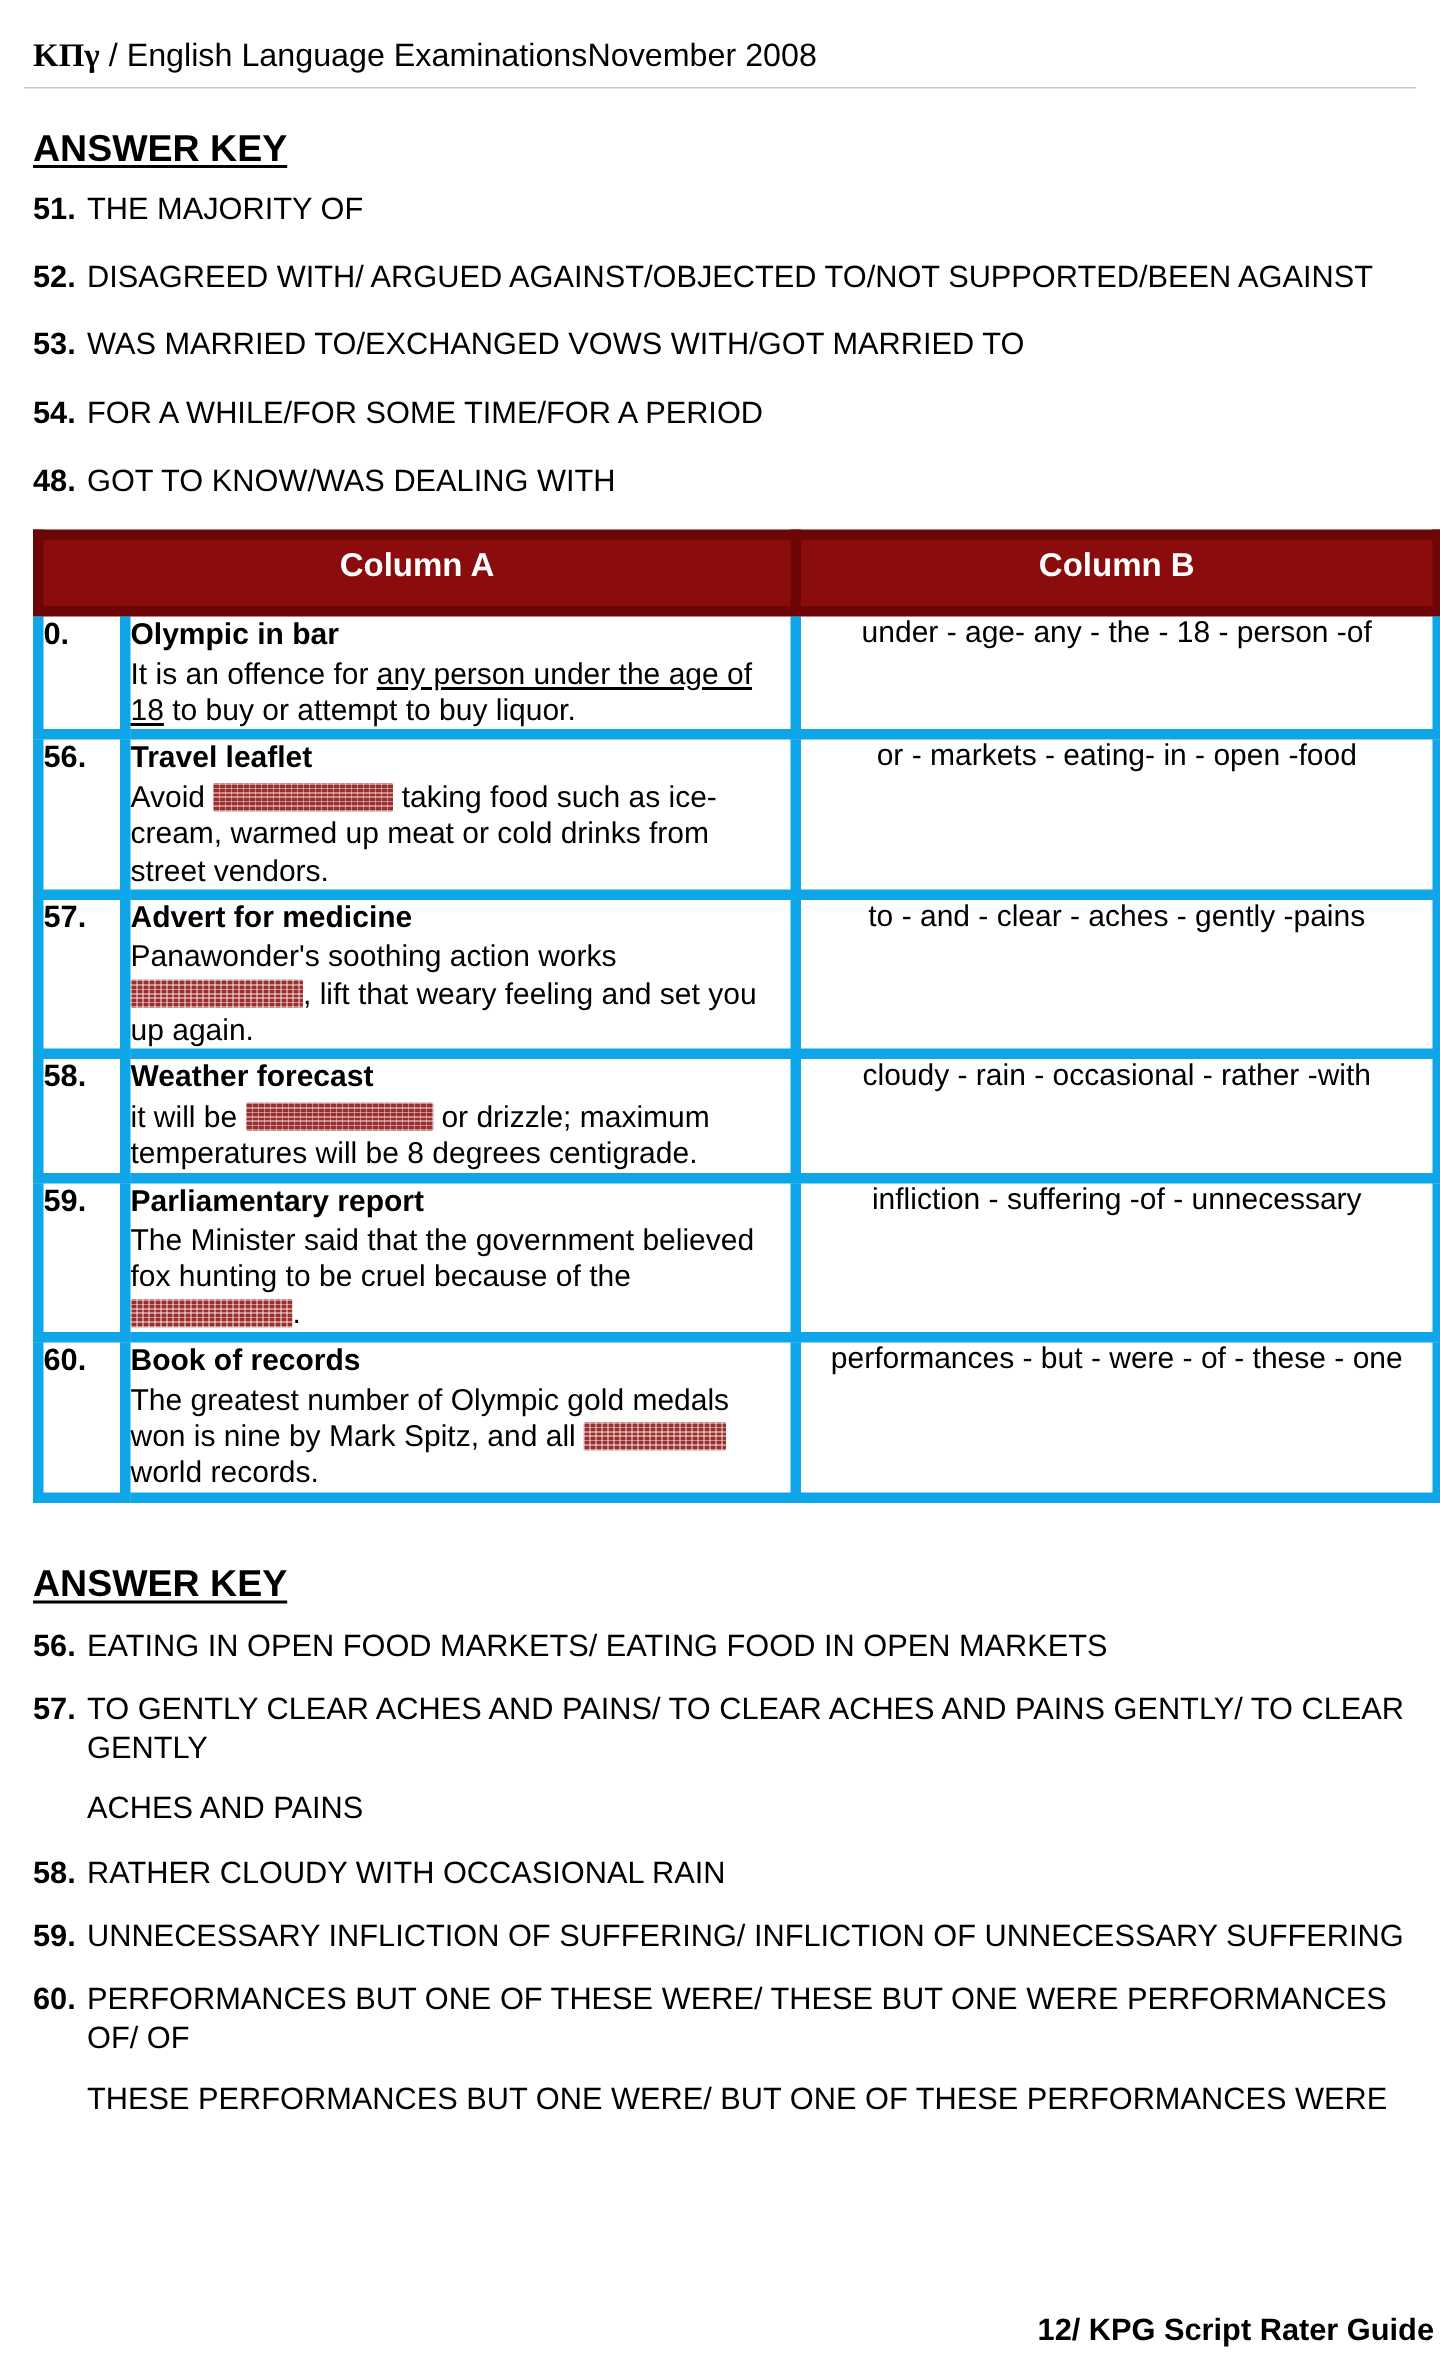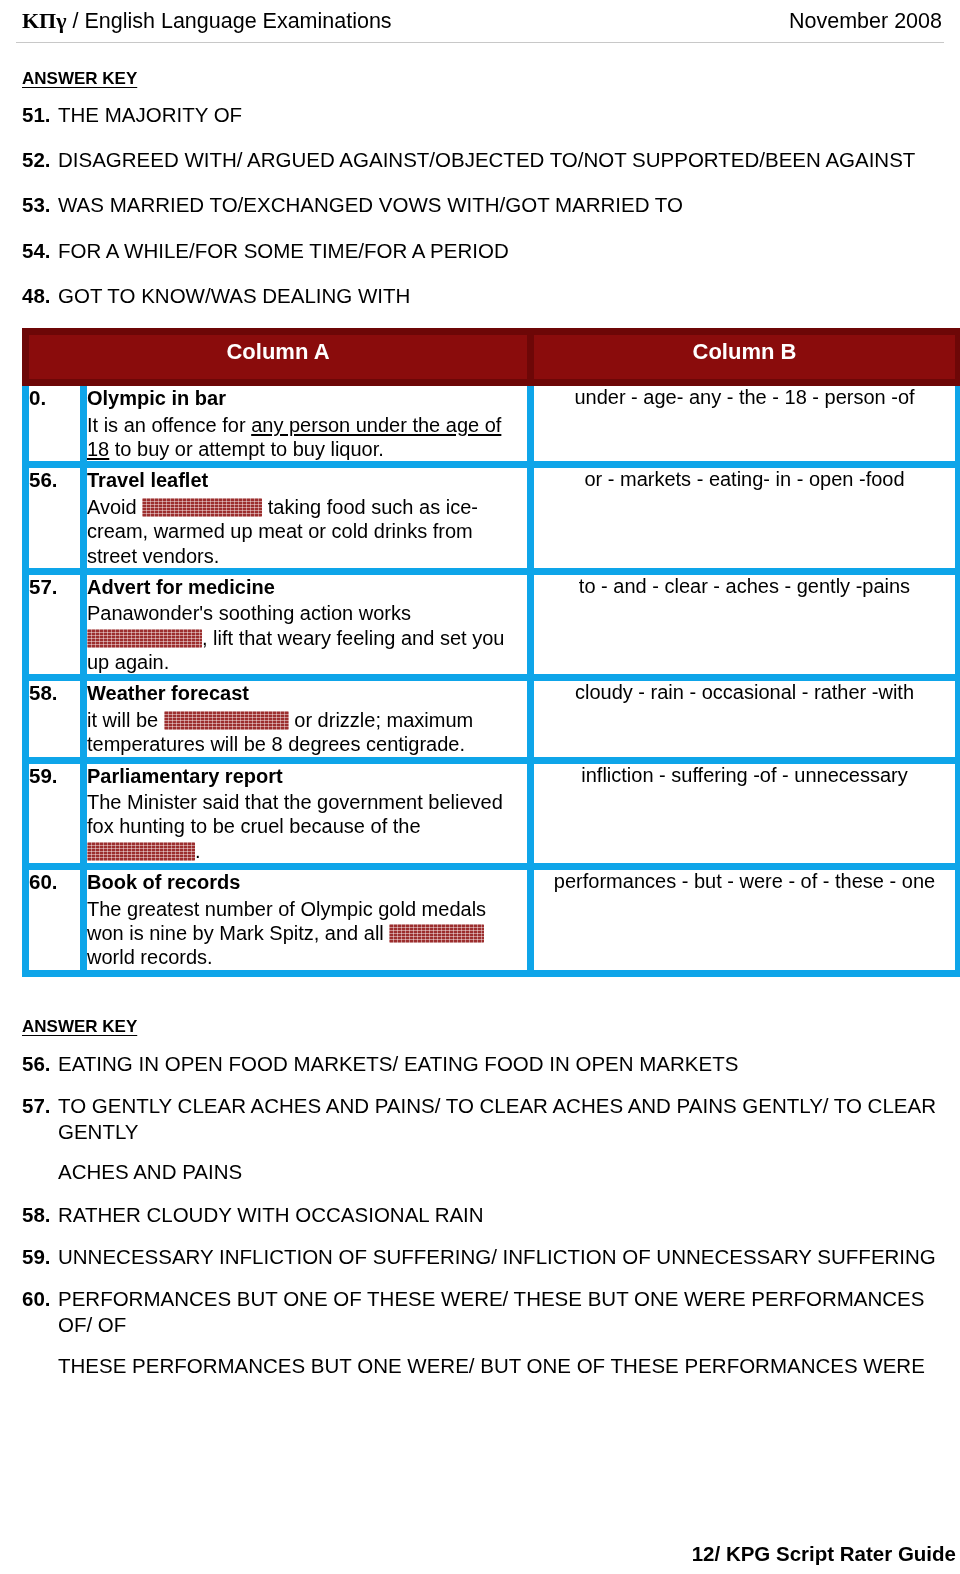--- a/index.html
+++ b/index.html
@@ -19,43 +19,43 @@
     position: relative;
     width: 960px;
     height: 1574px;
     box-sizing: border-box;
     padding: 0 14px;
   }
 
   
   .run-head {
     display: flex;
-    justify-content: space-between;
+    justify-content: flex-start;
     align-items: baseline;
     font-size: 21.5px;
-    padding-top: 8px;
+    padding-top: 24px;
     padding-left: 8px;
     padding-right: 4px;
   }
   .run-head .left { white-space: nowrap; }
   .run-head .greek {
     font-family: "Liberation Serif", serif;
     font-weight: bold;
     font-size: 22px;
   }
   .rule {
     height: 1px;
     background: #c8c8c8;
     margin: 8px 2px 0 2px;
   }
 
   
   .sec-title {
     font-weight: bold;
-    font-size: 17px;
+    font-size: 25px;
     text-decoration: underline;
     text-underline-offset: 3px;
     display: inline-block;
     margin-left: 8px;
   }
   .blk-answer-key-top { margin-top: 26px; }
 
   
   .ans-list { margin-top: 13px; }
   .ans-row {

